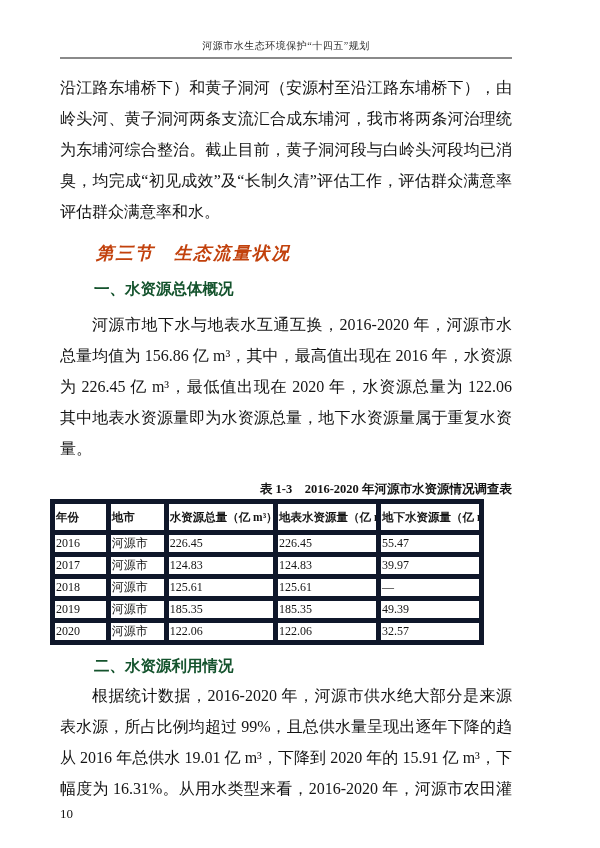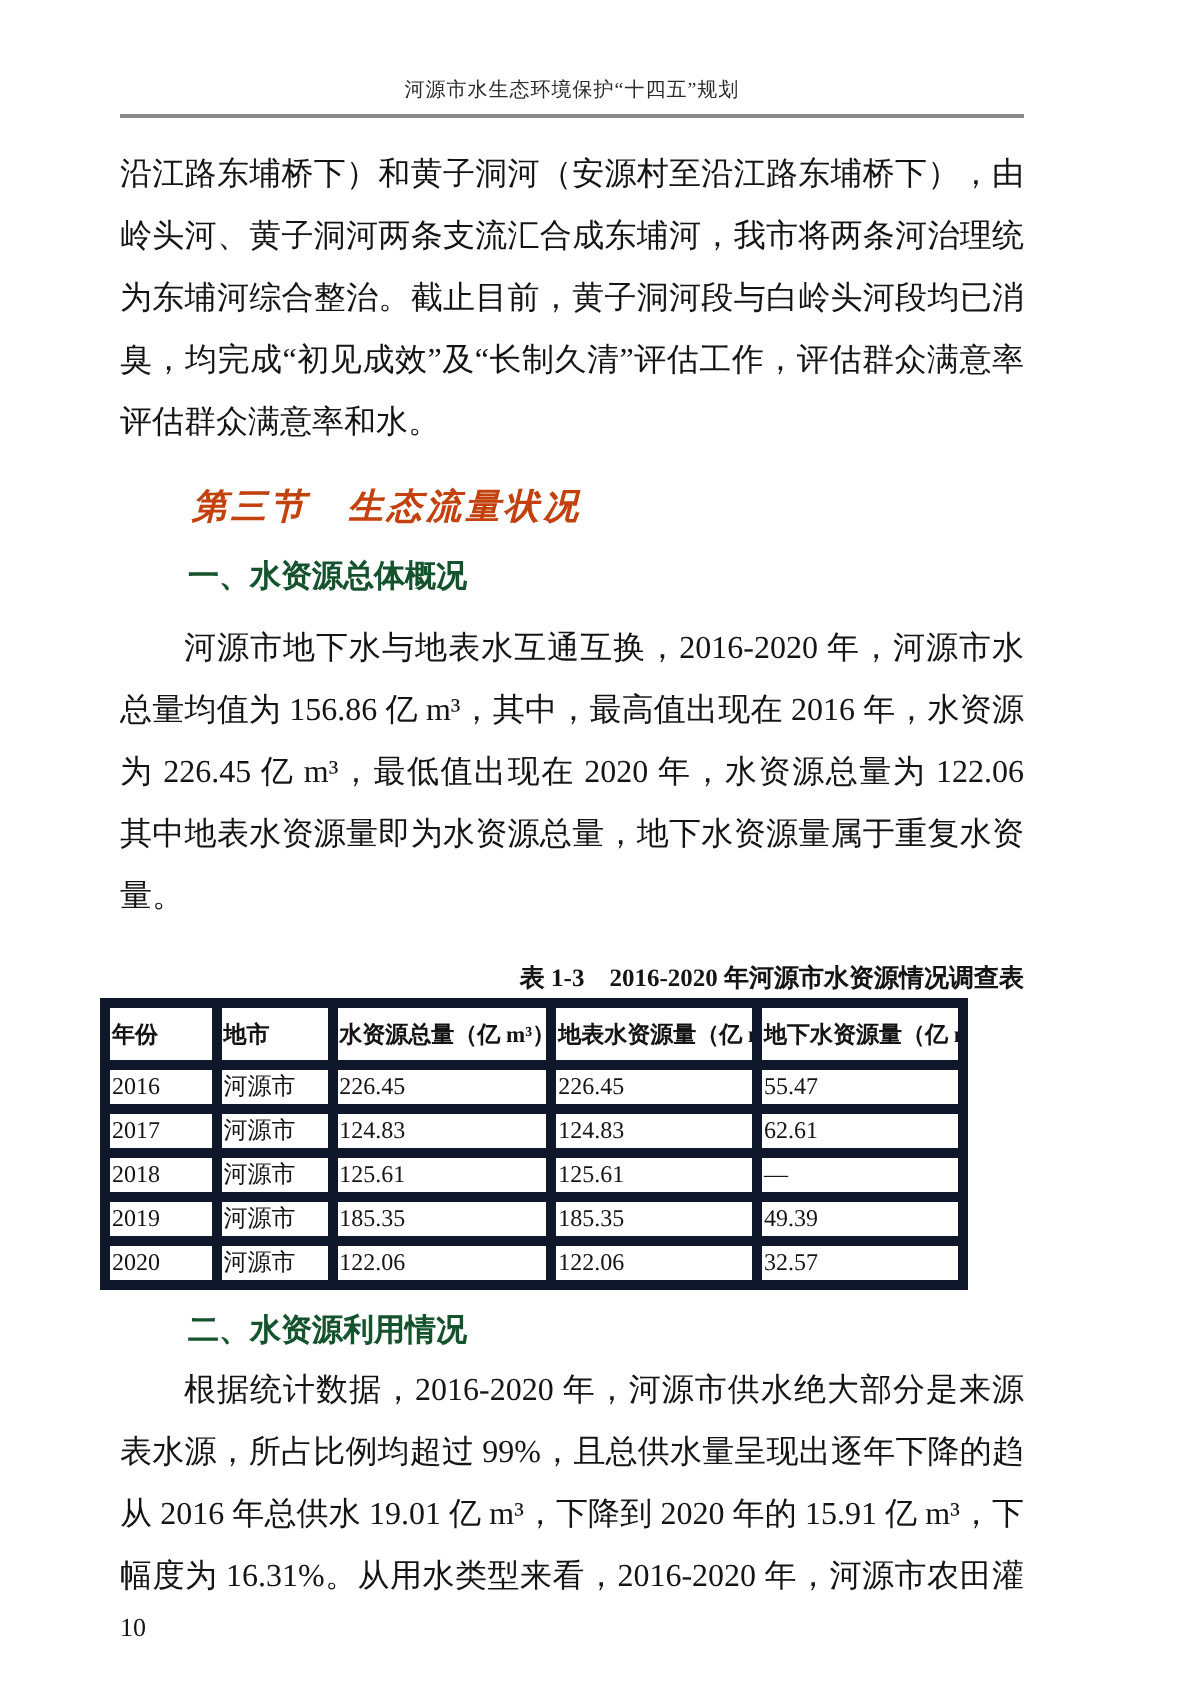--- a/index.html
+++ b/index.html
@@ -165,21 +165,21 @@
         <td>河源市</td>
         <td>226.45</td>
         <td>226.45</td>
         <td>55.47</td>
       </tr>
       <tr>
         <td>2017</td>
         <td>河源市</td>
         <td>124.83</td>
         <td>124.83</td>
-        <td>62.61</td>
+        <td>39.97</td>
       </tr>
       <tr>
         <td>2018</td>
         <td>河源市</td>
         <td>125.61</td>
         <td>125.61</td>
         <td>—</td>
       </tr>
       <tr>
         <td>2019</td>

